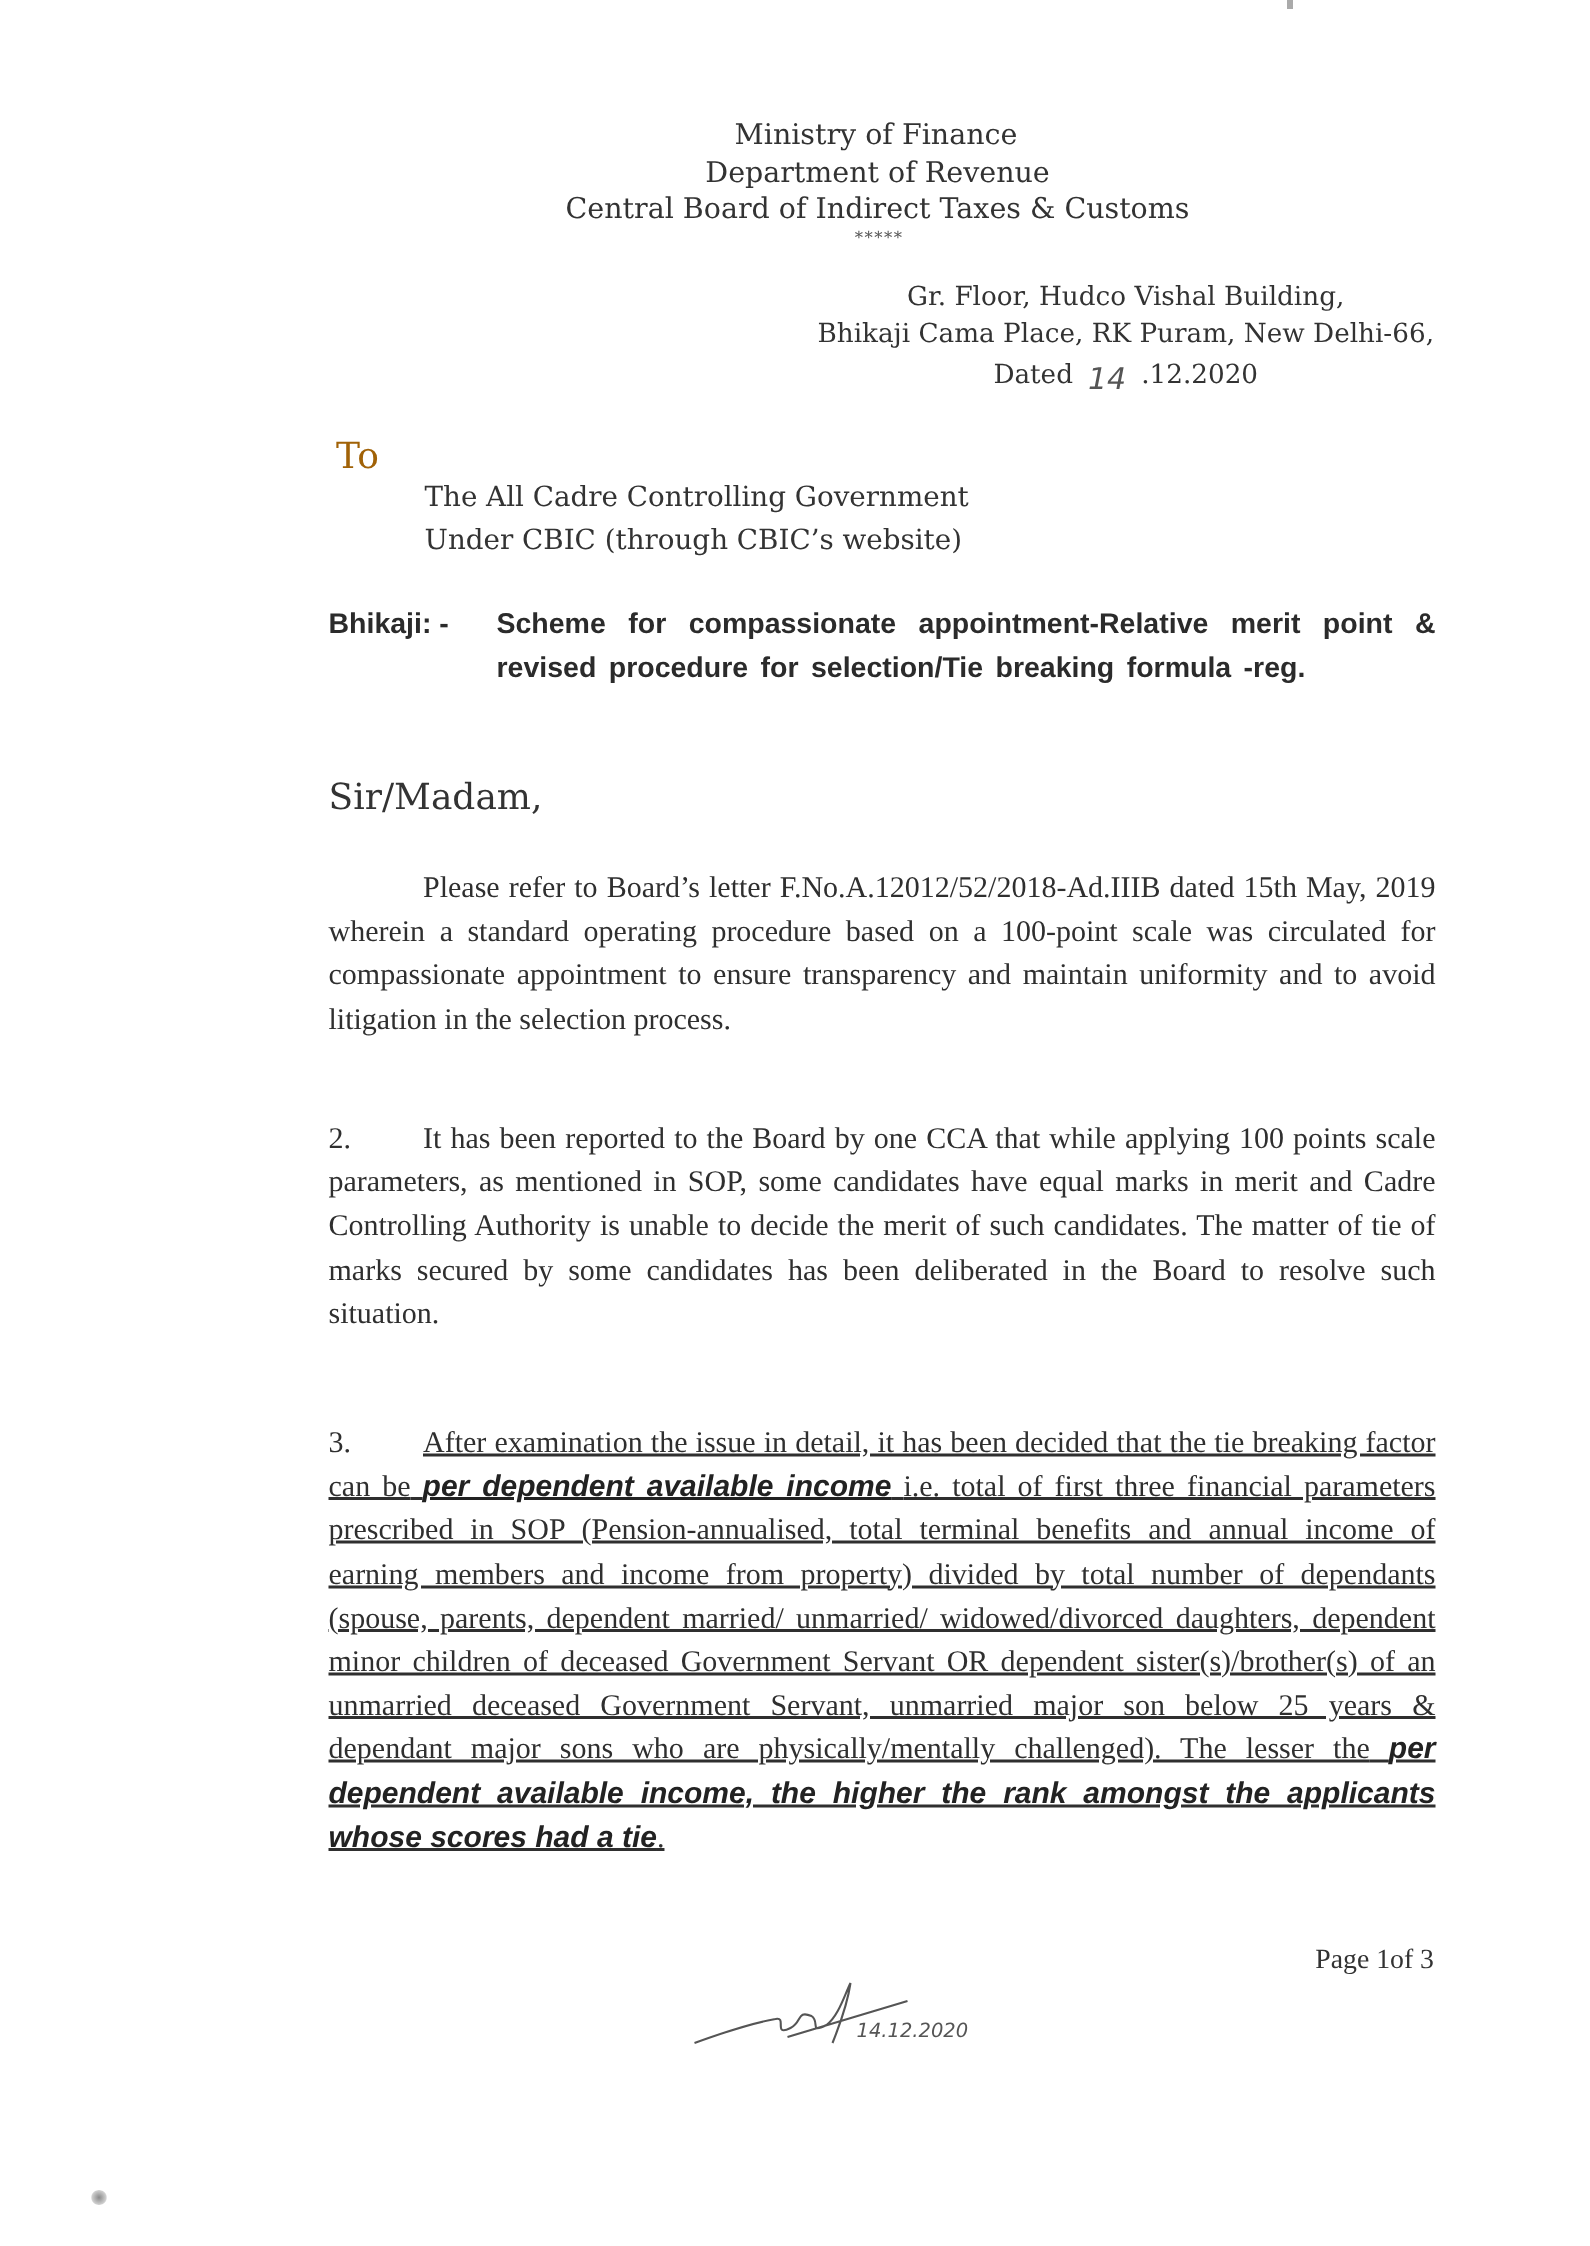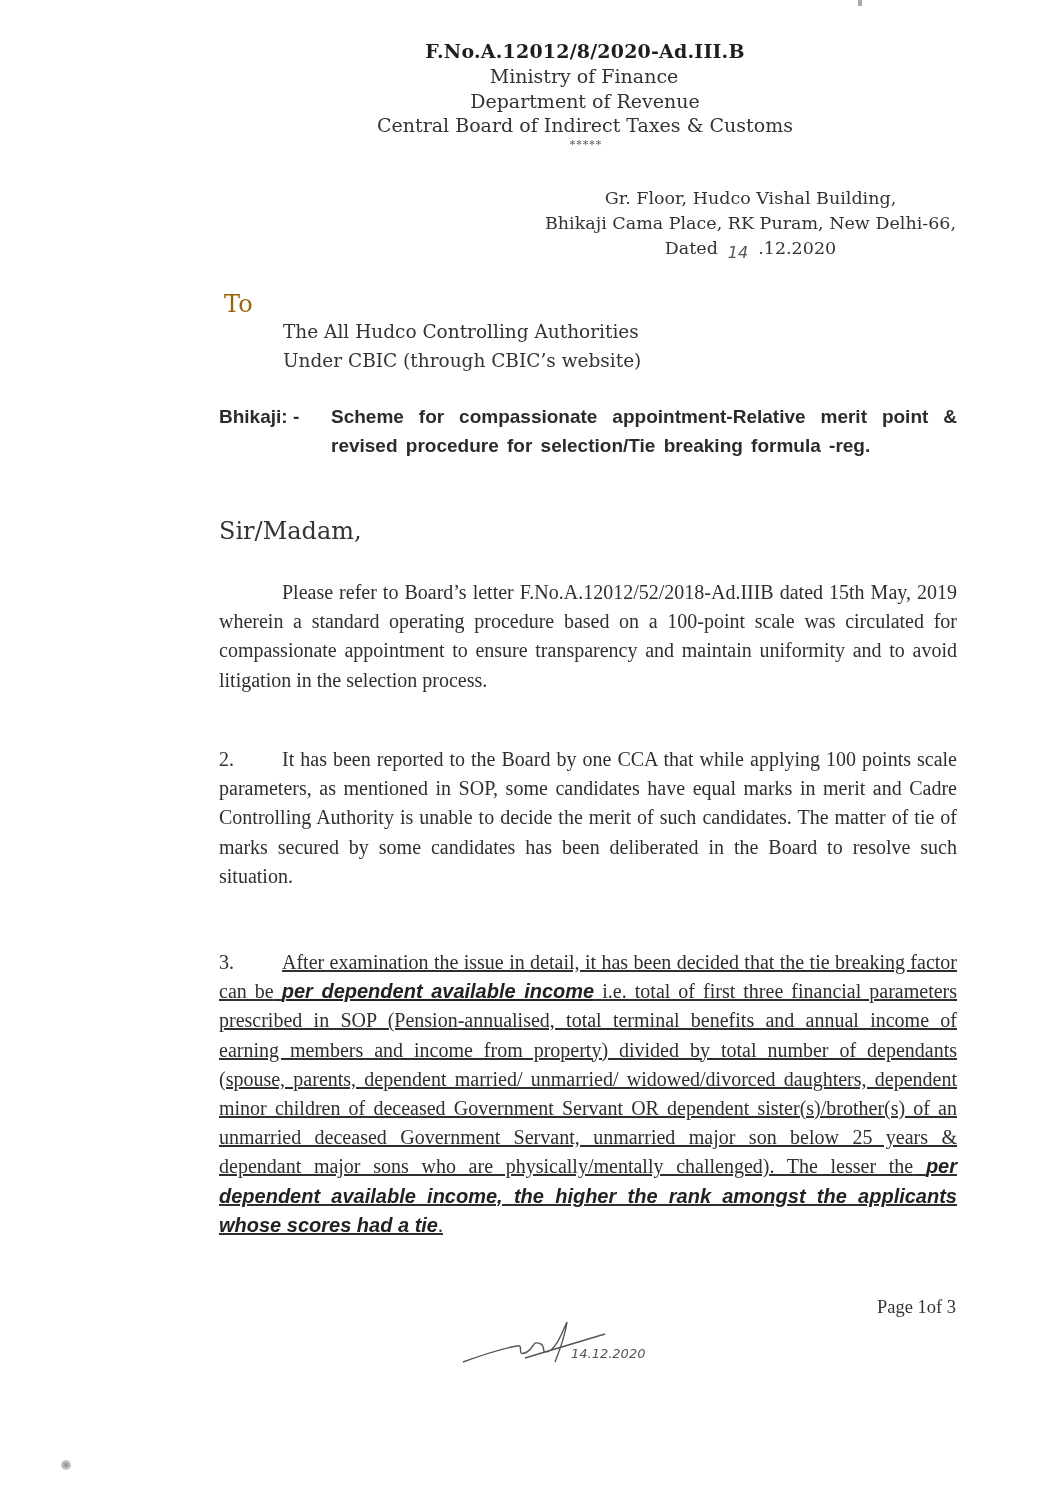--- a/index.html
+++ b/index.html
@@ -13,27 +13,27 @@
   }
   .page { position: absolute; inset: 0; }
   .header { position: absolute; left: 0; width: 1060px; top: 38px; text-align: center; }
   .fileno {
     font-family: "DejaVu Serif", serif;
     font-weight: bold; font-size: 19px; color: #1e1e1e;
     letter-spacing: 0.2px; margin-left: 110px; line-height: 26px;
   }
   .hline { font-size: 19px; line-height: 24.5px; color: #333; }
   .hl1 { margin-left: 108px; }
-  .hl2 { margin-left: 108px; }
+  .hl2 { margin-left: 108px; margin-top: 40px; }
   .hl3 { margin-left: 110px; }
   .hl4 { margin-left: 110px; }
   .stars { font-size: 11px; color: #555; margin-left: 112px; line-height: 14px; letter-spacing: 1px; }
 
   .address { position: absolute; right: 104px; top: 186px; text-align: center; font-size: 17.5px; line-height: 25px; color: #333; }
-  .dated-day { font-family: "DejaVu Sans", sans-serif; font-style: italic; font-size: 16px; color: #555; margin: 0 10px; display: inline-block; transform: translateY(4px); }
+  .dated-day { font-family: "DejaVu Sans", sans-serif; font-style: italic; font-size: 20px; color: #555; margin: 0 10px; display: inline-block; transform: translateY(4px); }
 
   .to { position: absolute; left: 224px; top: 290px; font-size: 24px; color: #a16207; }
   .recipient { position: absolute; left: 283px; top: 317px; font-size: 18.5px; line-height: 29px; color: #333; }
 
   .subject { position: absolute; left: 219px; top: 402px; width: 738px; font-family: "Liberation Sans", sans-serif; font-weight: bold; font-size: 19px; line-height: 29px; color: #2b2b2b; }
   .subject .label { position: absolute; left: 0; top: 0; }
   .subject .text { margin-left: 112px; text-align: justify; text-align-last: left; word-spacing: 3px; }
 
   .salutation { position: absolute; left: 219px; top: 517px; font-size: 24px; color: #333; }
 
@@ -50,38 +50,37 @@
   .speck { position: absolute; left: 60px; top: 1460px; width: 12px; height: 10px; border-radius: 50%; background: radial-gradient(circle, #8a8a8a 0%, #cfcfcf 60%, transparent 70%); }
   .topmark { position: absolute; left: 858px; top: 0; width: 4px; height: 6px; background: #aaa; }
 </style>
 </head>
 <body>
 
 <div class="page">
   <div class="topmark"></div>
 
   <div class="header">
-    <div class="fileno">F.No.A.12012/8/2020-Ad.III.B</div>
     <div class="hline hl2">Ministry of Finance</div>
     <div class="hline hl3">Department of Revenue</div>
     <div class="hline hl4">Central Board of Indirect Taxes &amp; Customs</div>
     <div class="stars">*****</div>
   </div>
 
   <div class="address">
     <div>Gr. Floor, Hudco Vishal Building,</div>
     <div>Bhikaji Cama Place, RK Puram, New Delhi-66,</div>
     <div>
       <span>Dated</span><span class="dated-day">14</span><span>.12.2020</span>
     </div>
   </div>
 
   <div class="to">To</div>
   <div class="recipient">
-    <div>The All Hudco Controlling Authorities</div>
+    <div>The All Cadre Controlling Government</div>
     <div>Under CBIC (through CBIC’s website)</div>
   </div>
 
   <div class="subject">
     <span class="label">Bhikaji: -</span>
     <div class="text">Scheme for compassionate appointment-Relative merit point &amp; revised procedure for selection/Tie breaking formula -reg.</div>
   </div>
 
   <div class="salutation">Sir/Madam,</div>
 

